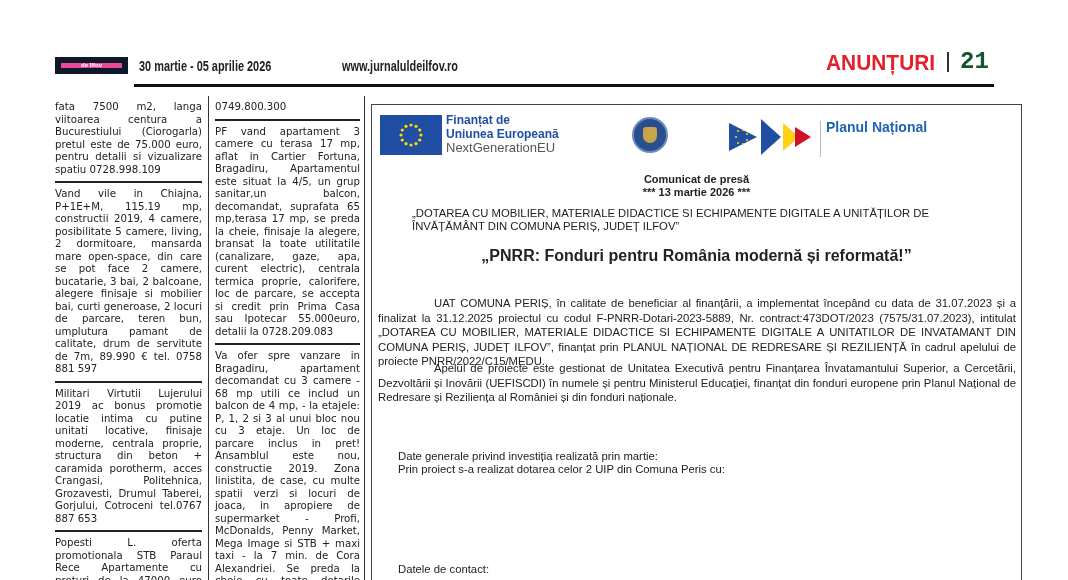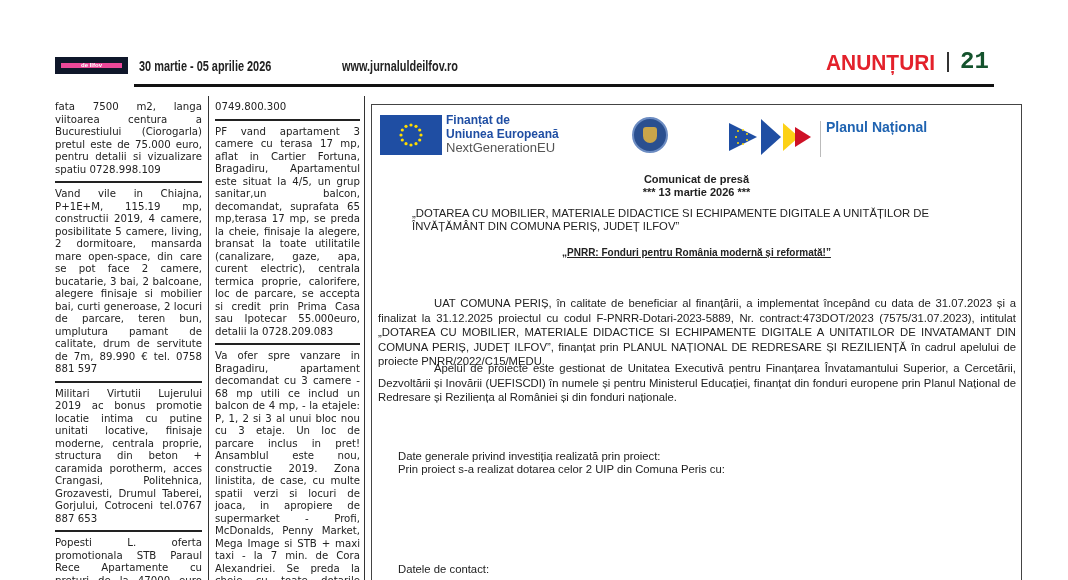--- a/index.html
+++ b/index.html
@@ -31,21 +31,21 @@
   .eu-text { left:74px; top:8px; }
   .eu-l1, .eu-l2 { color:#1f4ea3; font-weight:bold; font-size:12px; line-height:14px; }
   .eu-l3 { color:#555; font-size:13px; line-height:14px; }
   .gov-seal { left:260px; top:12px; width:36px; height:36px; border-radius:50%; background:#2a4f8f; border:2px solid #6c8cc2; box-sizing:border-box; }
   .gov-seal .inner { position:absolute; left:9px; top:8px; width:14px; height:16px; background:#c9a54a; border-radius:3px 3px 7px 7px; }
   .pnrr-logo { left:357px; top:12px; width:92px; height:40px; }
   .pnrr-div { left:448px; top:16px; width:1px; height:36px; background:#bbb; }
   .pnrr-text { left:454px; top:14px; color:#1f63b1; font-size:14px; line-height:16px; font-weight:bold; white-space:nowrap; }
   .cp { left:0; width:100%; top:60px; text-align:center; font-weight:bold; font-size:11px; line-height:13px; color:#222;margin-top:8px; }
   .title { left:40px; width:570px; top:102px; text-align:left; font-size:11.3px; line-height:13px; color:#222; }
-  .slogan { left:0; width:100%; top:142px; text-align:center; font-weight:bold; font-size:10px; color:#222;text-decoration:underline; }
+  .slogan { left:0; width:100%; top:142px; text-align:center; font-weight:bold; font-size:16px; color:#222; }
   .para { left:6px; width:638px; font-size:11.3px; line-height:14.5px; text-align:justify; color:#222; }
   .p1 { top:171px; text-indent:56px;margin-top:20px; }
   .p2 { top:256px; text-indent:56px; }
   .p3 { top:315px; text-align:right; width:634px; }
   .gen { left:26px; top:345px; font-size:11.3px; line-height:13.3px; color:#222; }
   .gen ul { margin:0; padding:0 0 0 20px; list-style:none; }
   .gen li::before { content:"•"; display:inline-block; width:16px; margin-left:-16px; }
   .contact { left:26px; top:458px; font-size:11.3px; line-height:13.3px; color:#222; }
 </style>
 </head>
@@ -129,17 +129,17 @@
     <div>*** 13 martie 2026 ***</div>
   </div>
 
   <div class="abs title">„DOTAREA CU MOBILIER, MATERIALE DIDACTICE SI ECHIPAMENTE DIGITALE A UNITĂȚILOR DE ÎNVĂȚĂMÂNT DIN COMUNA PERIȘ, JUDEȚ ILFOV”</div>
   <div class="abs slogan">„PNRR: Fonduri pentru România modernă și reformată!”</div>
 
   <div class="abs para p1">UAT COMUNA PERIȘ, în calitate de beneficiar al finanțării, a implementat începând cu data de 31.07.2023 și a finalizat la 31.12.2025 proiectul cu codul F-PNRR-Dotari-2023-5889, Nr. contract:473DOT/2023 (7575/31.07.2023), intitulat „DOTAREA CU MOBILIER, MATERIALE DIDACTICE SI ECHIPAMENTE DIGITALE A UNITATILOR DE INVATAMANT DIN COMUNA PERIȘ, JUDEȚ ILFOV”, finanțat prin PLANUL NAȚIONAL DE REDRESARE ȘI REZILIENȚĂ în cadrul apelului de proiecte PNRR/2022/C15/MEDU.</div>
   <div class="abs para p2">Apelul de proiecte este gestionat de Unitatea Executivă pentru Finanțarea Învatamantului Superior, a Cercetării, Dezvoltării și Inovării (UEFISCDI) în numele și pentru Ministerul Educației, finanțat din fonduri europene prin Planul Național de Redresare și Reziliența al României și din fonduri naționale.</div>
 
   <div class="abs gen">
-    <div>Date generale privind investiția realizată prin proiect:</div>
+    <div>Date generale privind investiția realizată prin martie:</div>
     <div>Prin proiect s-a realizat dotarea celor 2 UIP din Comuna Peris cu:</div>
   </div>
   <div class="abs contact">Datele de contact:</div>
 </div>
 
 </body></html>

